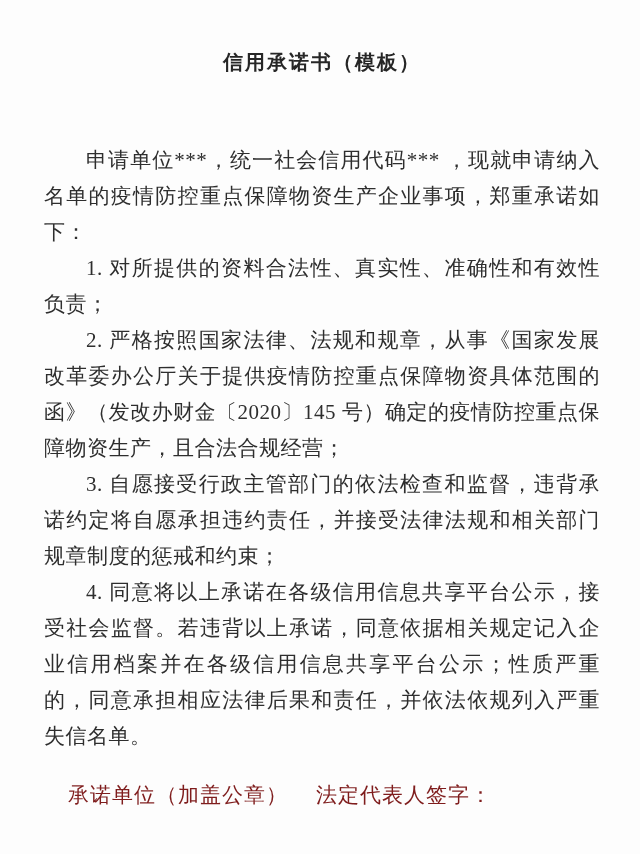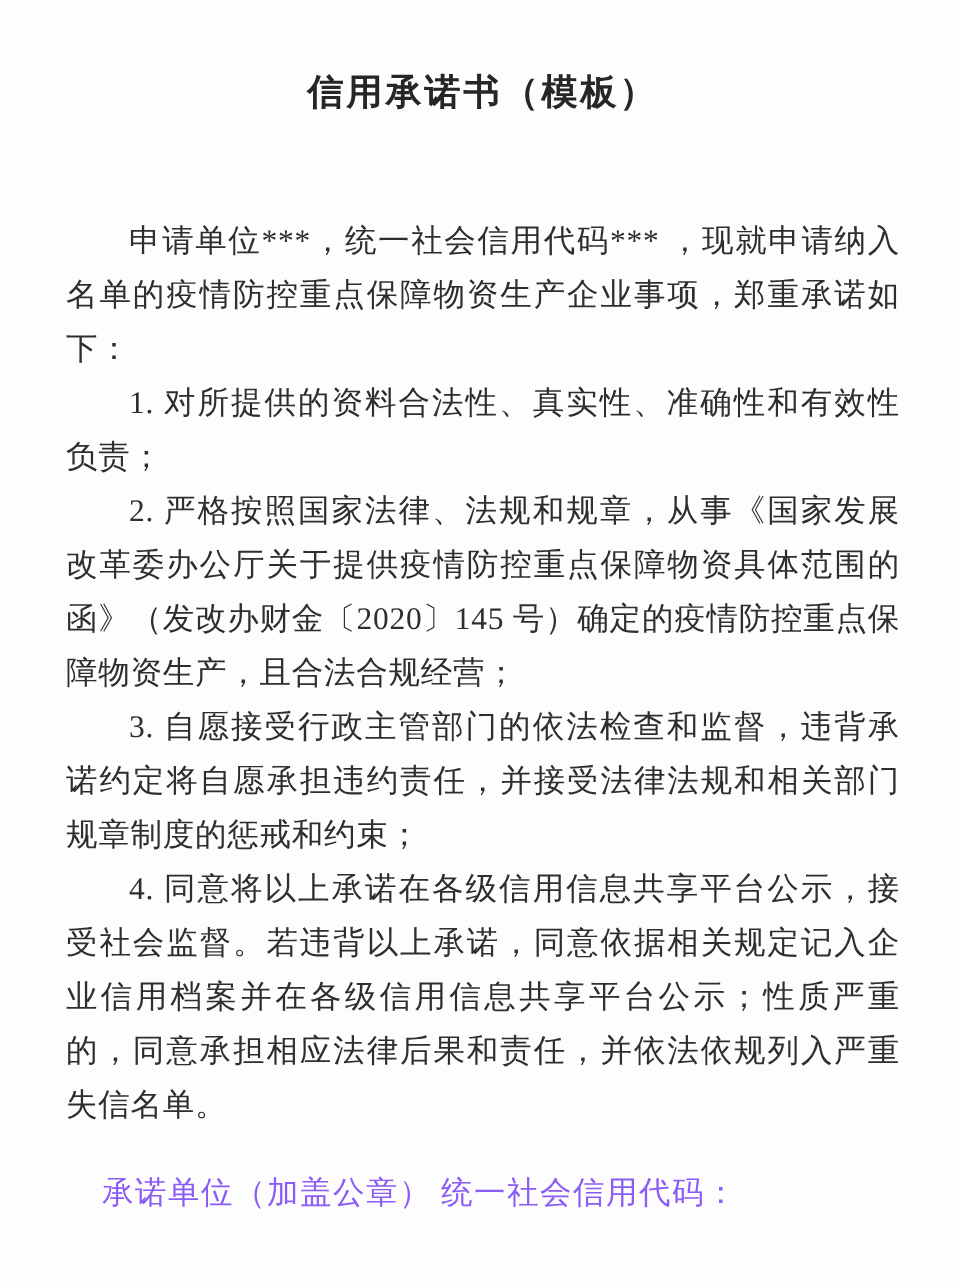--- a/index.html
+++ b/index.html
@@ -14,21 +14,21 @@
     box-sizing: border-box;
     background: #fdfdfd;
     color: #2e2e2e;
     padding: 46px 40px 0 44px;
     overflow: hidden;
     font-family: "Liberation Serif", serif;
   }
   .doc-title {
     font-family: "Liberation Sans", sans-serif;
     font-weight: 700;
-    font-size: 24px;
+    font-size: 20px;
     line-height: 32px;
     letter-spacing: 2px;
     text-align: center;
     color: #262626;
     margin: 0;
   }
   .doc-body {
     margin-top: 64px;
     font-size: 21px;
     line-height: 36px;
@@ -40,21 +40,21 @@
   .doc-body p {
     margin: 0;
     text-indent: 2em;
   }
   .sig-row {
     display: flex;
     align-items: baseline;
     margin-top: 26px;
     font-size: 21px;
     line-height: 30px;
-    color: #8b5cf6;
+    color: #7f1d1d;
   }
   .sig-unit {
     margin-left: 24px;
     letter-spacing: 1px;
   }
   .sig-rep {
     margin-left: auto;
     margin-right: 108px;
     letter-spacing: 1px;
   }
@@ -79,18 +79,18 @@
   <div class="doc-body">
     <p>申请单位***，统一社会信用代码*** ，现就申请纳入名单的疫情防控重点保障物资生产企业事项，郑重承诺如下：</p>
     <p>1. 对所提供的资料合法性、真实性、准确性和有效性负责；</p>
     <p>2. 严格按照国家法律、法规和规章，从事《国家发展改革委办公厅关于提供疫情防控重点保障物资具体范围的函》（发改办财金〔2020〕145 号）确定的疫情防控重点保障物资生产，且合法合规经营；</p>
     <p>3. 自愿接受行政主管部门的依法检查和监督，违背承诺约定将自愿承担违约责任，并接受法律法规和相关部门规章制度的惩戒和约束；</p>
     <p>4. 同意将以上承诺在各级信用信息共享平台公示，接受社会监督。若违背以上承诺，同意依据相关规定记入企业信用档案并在各级信用信息共享平台公示；性质严重的，同意承担相应法律后果和责任，并依法依规列入严重失信名单。</p>
   </div>
 
   <div class="sig-row">
     <span class="sig-unit">承诺单位（加盖公章）</span>
-    <span class="sig-rep">统一社会信用代码：</span>
+    <span class="sig-rep">法定代表人签字：</span>
   </div>
 
   <div class="date-row">年 月 日</div>
 
 </div>
 
 </body></html>

